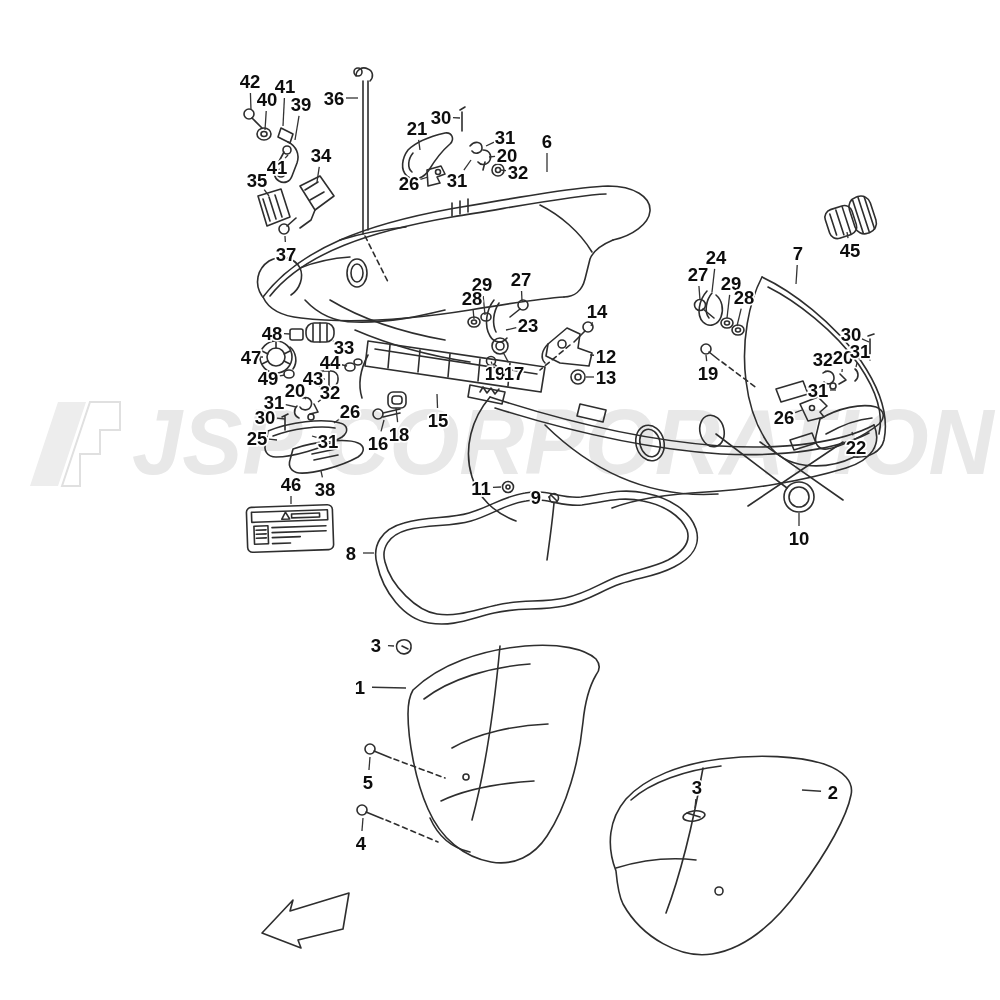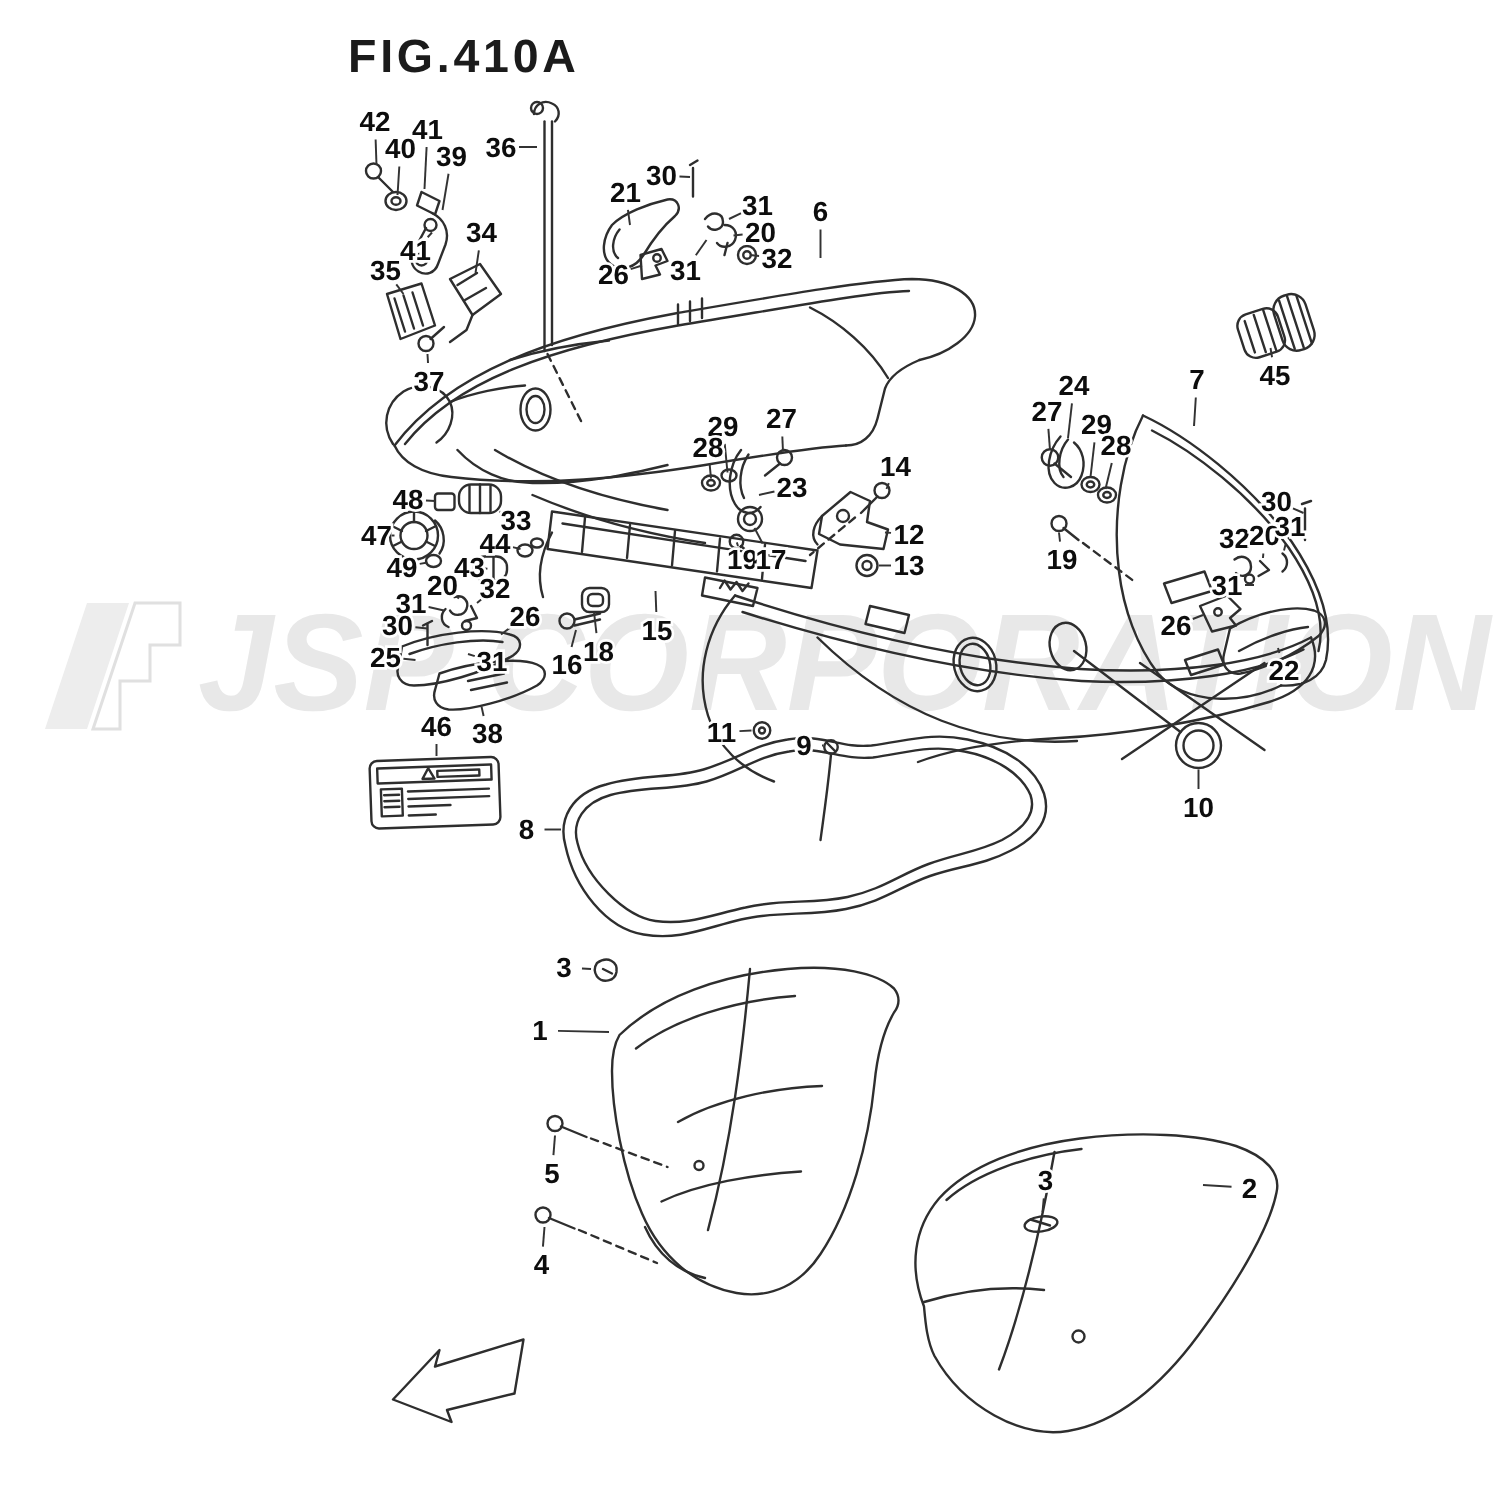--- a/index.html
+++ b/index.html
@@ -23,21 +23,20 @@
         dominant-baseline:central;stroke:#ffffff;stroke-width:3.5px;paint-order:stroke;
         font-family:"Liberation Sans", sans-serif;}
   .fwd-text{font-size:17px;font-weight:bold;font-style:italic;fill:#ffffff;stroke:none;
         text-anchor:middle;dominant-baseline:central;font-family:"Liberation Sans", sans-serif;}
 </style>
 </head>
 <body>
 
 <div class="page">
 
-  <div class="fig-title">FIG.410A</div>
 
   <div class="watermark">
     <svg class="wm-logo" width="110" height="92">
       <polygon points="2,90 30,6 58,6 30,90" fill="#ededed" stroke="none"></polygon>
       <polygon points="34,90 62,6 92,6 92,34 72,34 72,58 52,58 52,90" fill="#ffffff" stroke="#e0e0e0" stroke-width="2"></polygon>
     </svg>
     <div class="wm-text">JSP CORPORATION</div>
   </div>
 
   <svg class="diagram" width="1000" height="1000" viewBox="0 0 1000 1000">

